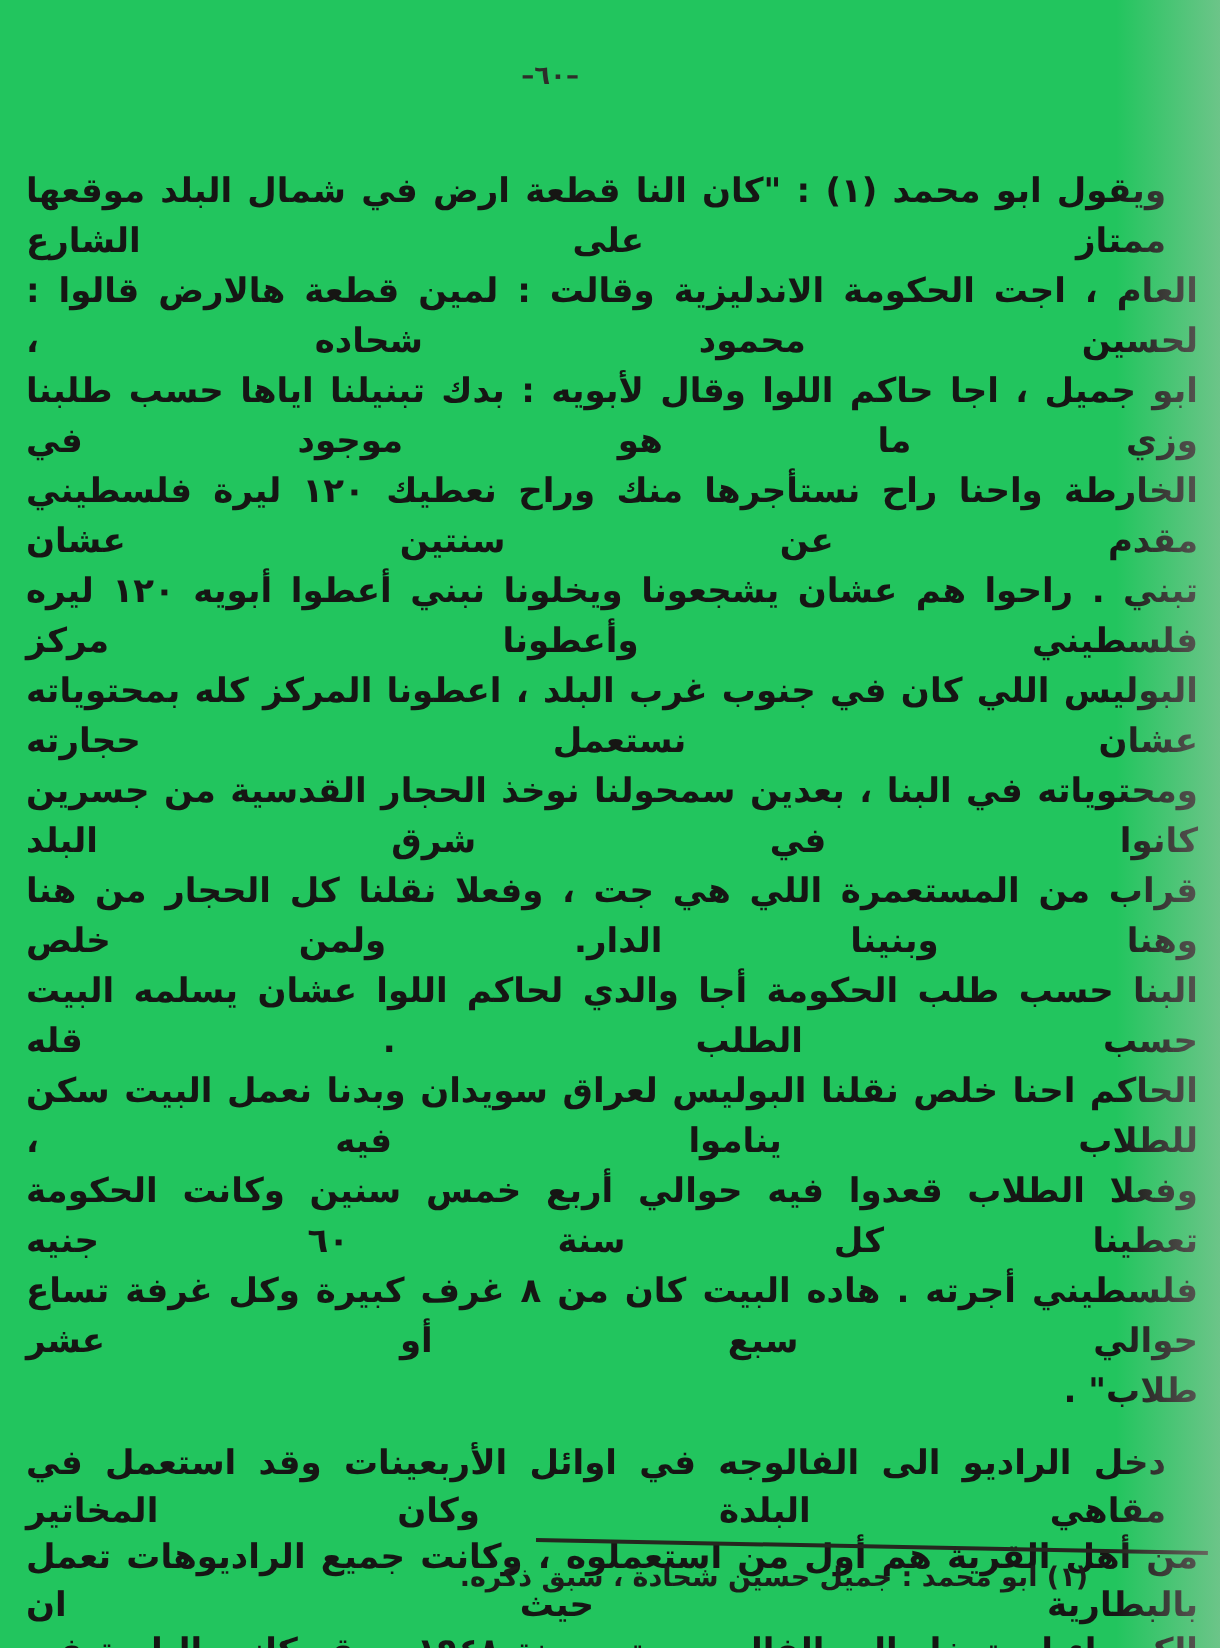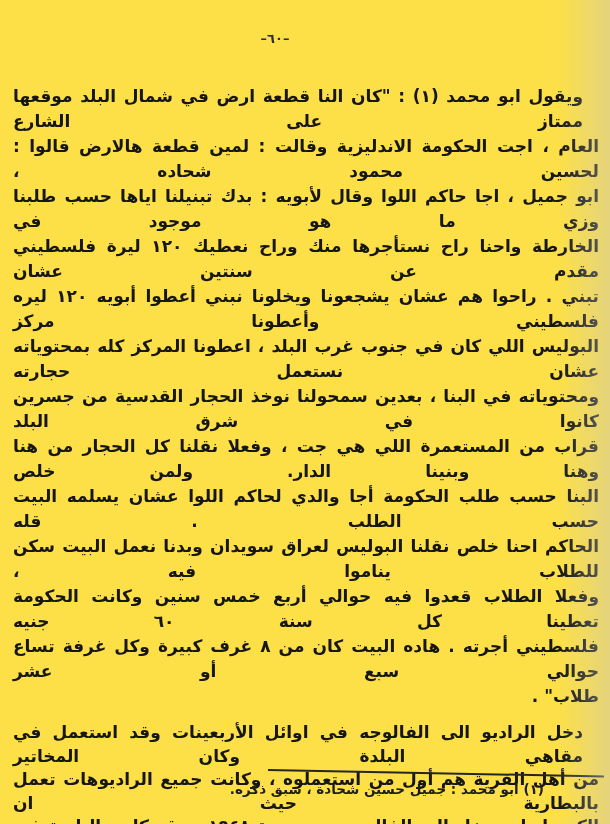--- a/index.html
+++ b/index.html
@@ -4,21 +4,21 @@
 <style>
   html, body {
     margin: 0;
     padding: 0;
     background: #ffffff;
   }
   .page {
     position: relative;
     width: 610px;
     height: 824px;
-    background: #fde047;
+    background: #22c55e;
     overflow: hidden;
     font-family: "DejaVu Sans", "Liberation Sans", sans-serif;
     direction: rtl;
   }
   
   .edge-shade {
     position: absolute;
     top: 0;
     right: 0;
     width: 52px;

